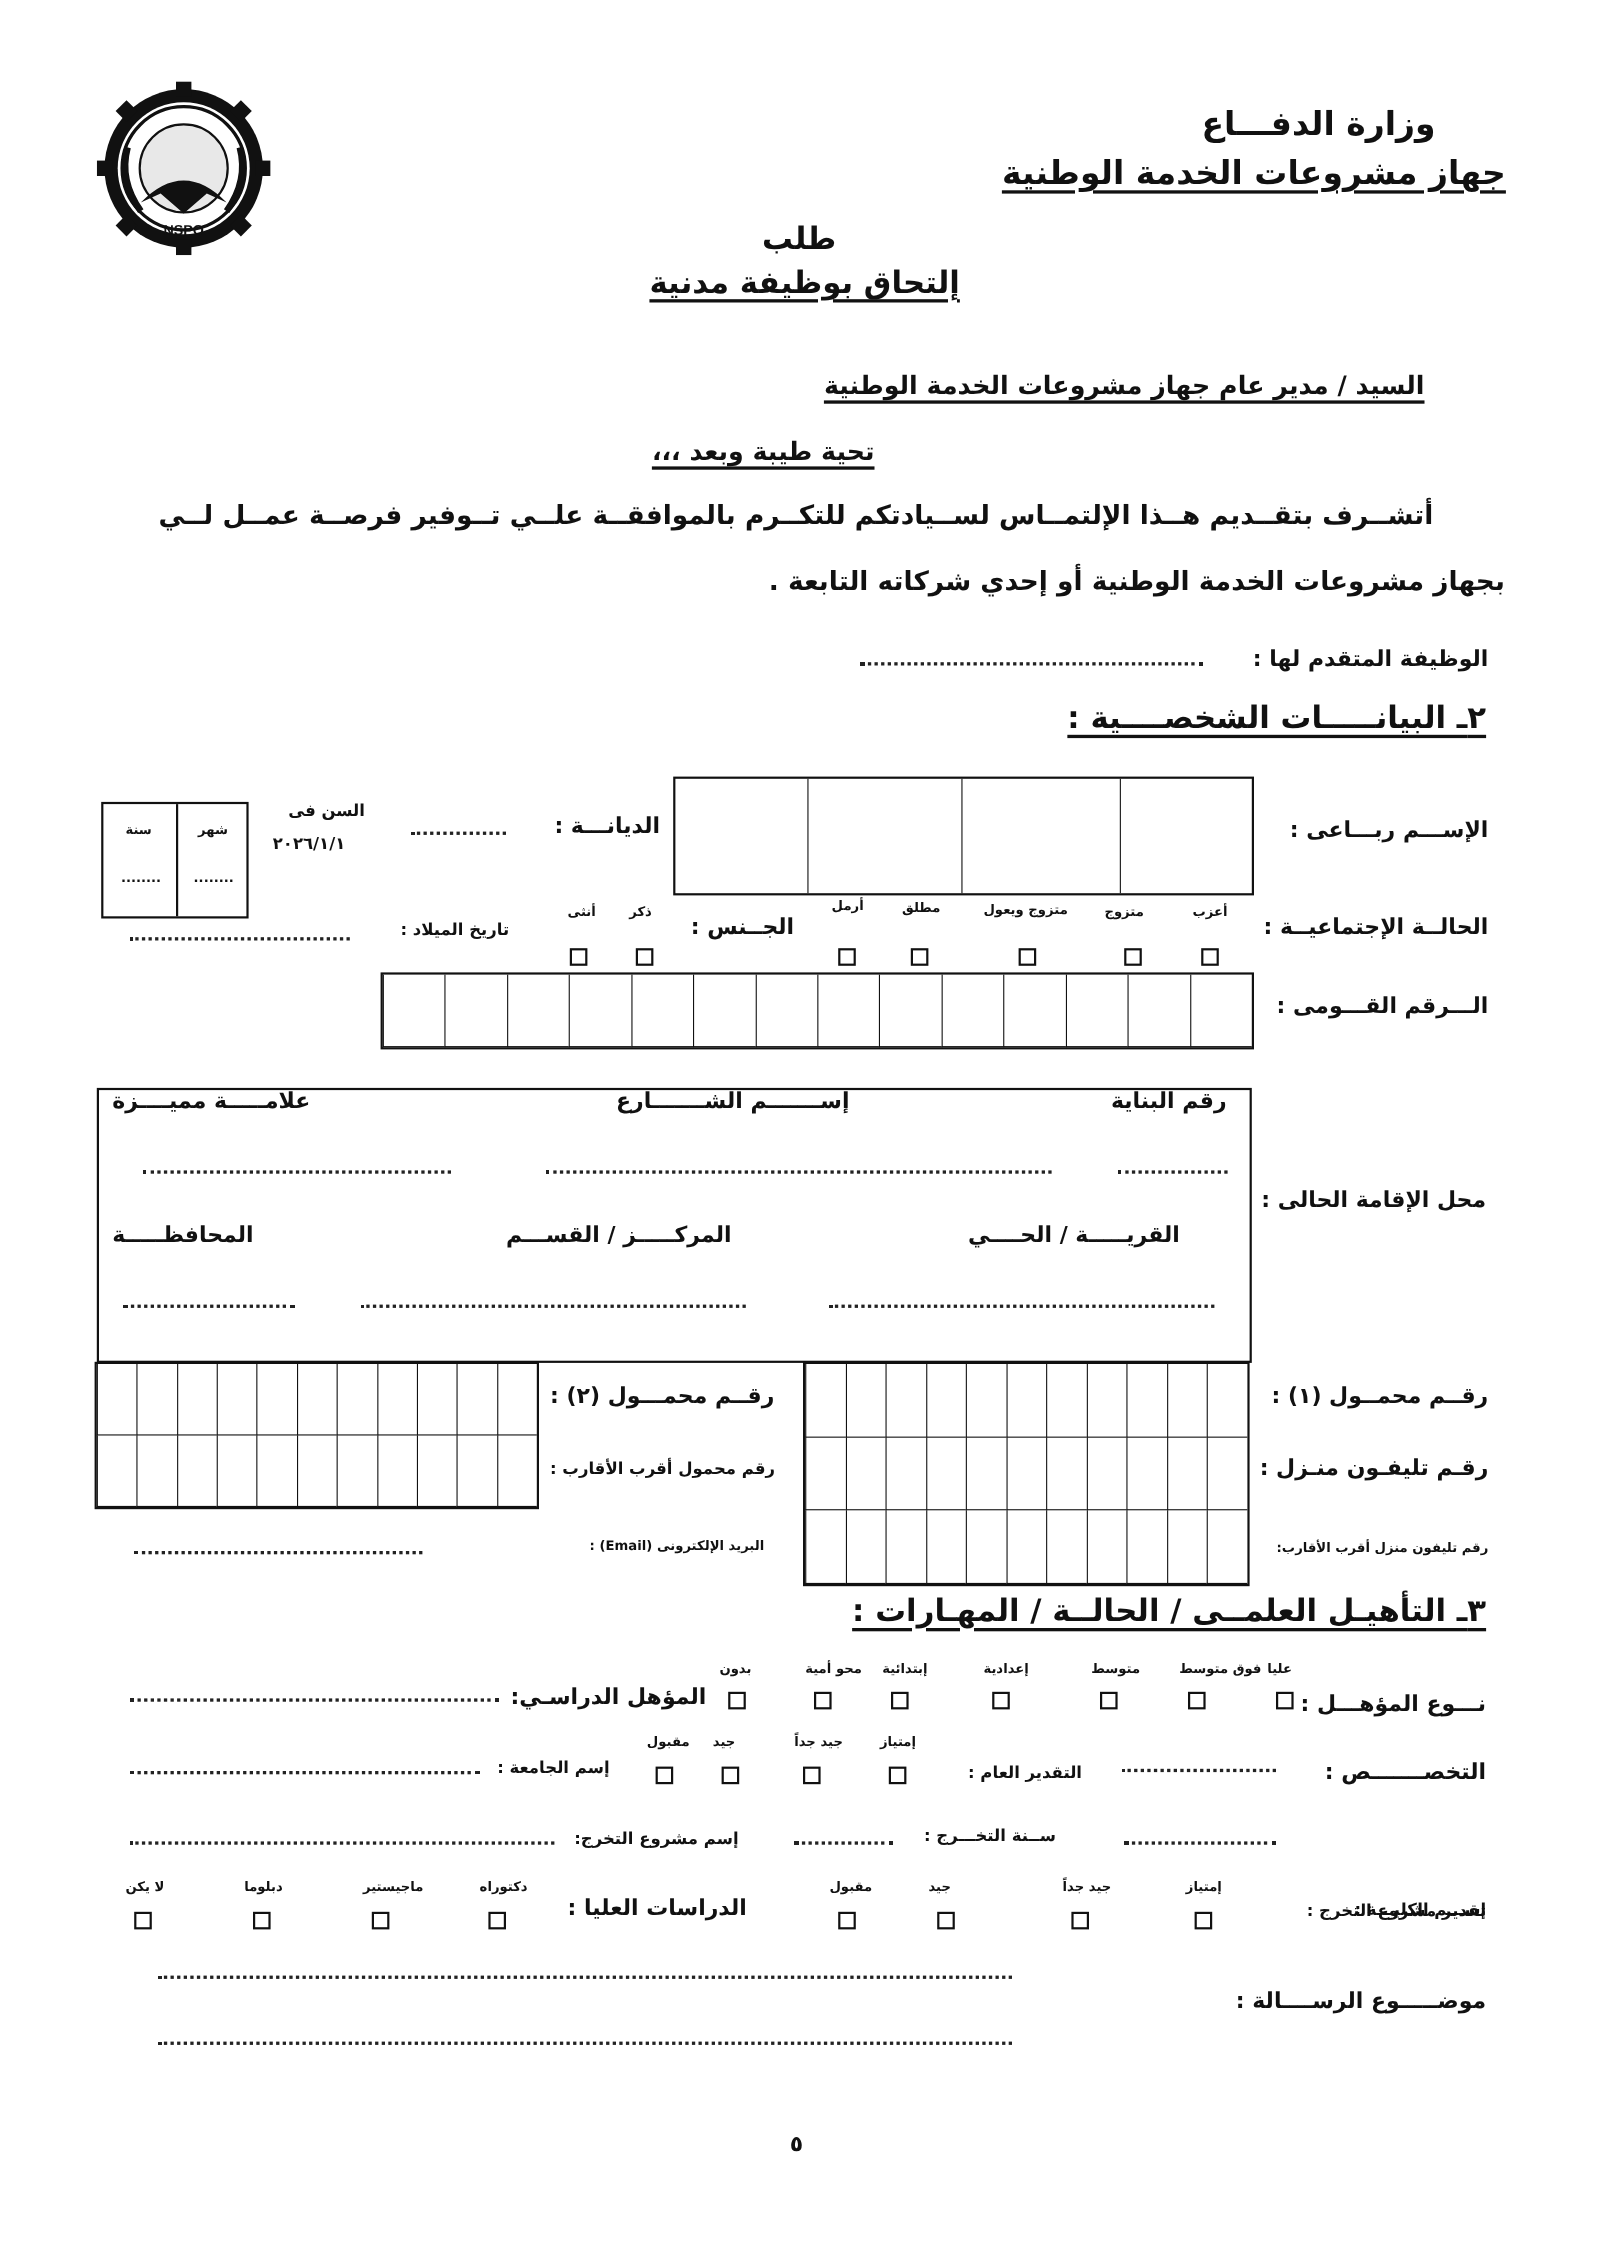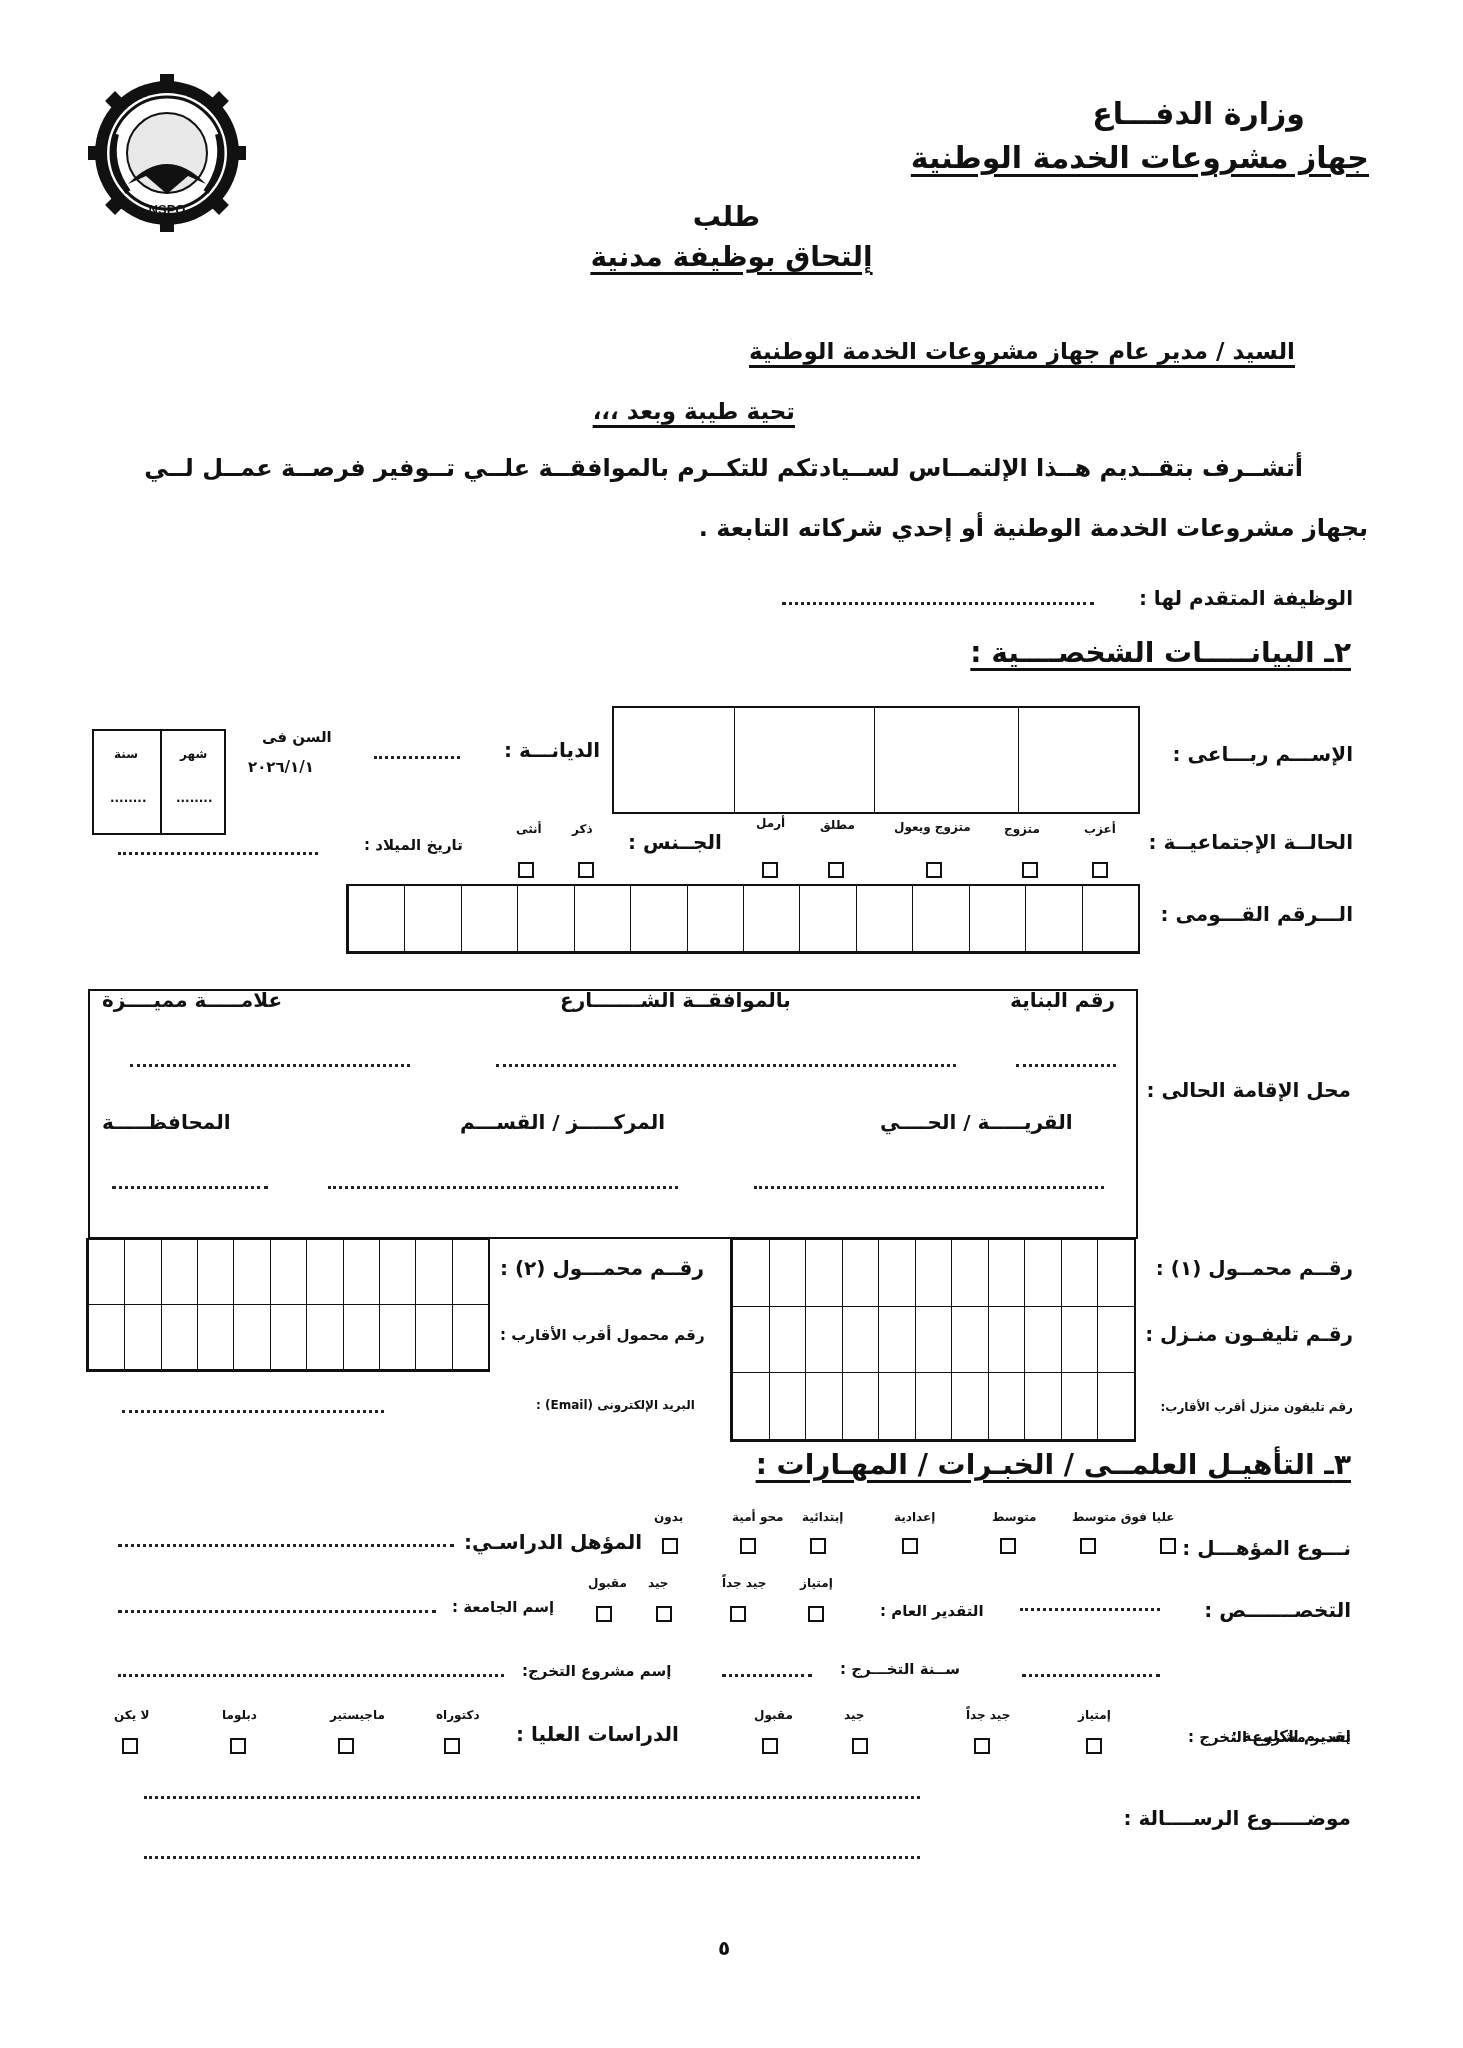--- a/index.html
+++ b/index.html
@@ -119,21 +119,21 @@
     <div></div>
     <div></div>
     <div></div>
     <div></div>
   </div>
 <div class="lbl md" style="right:110px; top:902px;">الـــرقم القـــومى :</div>
 
 <div class="box" style="left:88px; top:968px; width:1050px; height:250px;"></div>
 <div class="lbl md" style="right:112px; top:1078px;">محل الإقامة الحالى :</div>
 <div class="lbl md" style="left:1010px; top:988px;">رقم البناية</div>
-<div class="lbl md" style="left:560px; top:988px; letter-spacing:6px;">بالموافقــة الشـــــــارع</div>
+<div class="lbl md" style="left:560px; top:988px; letter-spacing:6px;">إســـــــم الشـــــــارع</div>
 <div class="lbl md" style="left:102px; top:988px; letter-spacing:4px;">علامـــــة مميــــزة</div>
 <div class="dots" style="left:1016px; width:100px; top:1064px;"></div>
 <div class="dots" style="left:496px; width:460px; top:1064px;"></div>
 <div class="dots" style="left:130px; width:280px; top:1064px;"></div>
 <div class="lbl md" style="left:880px; top:1110px; letter-spacing:4px;">القريـــــة / الحــــي</div>
 <div class="lbl md" style="left:460px; top:1110px; letter-spacing:4px;">المركـــــز / القســـم</div>
 <div class="lbl md" style="left:102px; top:1110px; letter-spacing:4px;">المحافظـــــة</div>
 <div class="dots" style="left:754px; width:350px; top:1186px;"></div>
 <div class="dots" style="left:328px; width:350px; top:1186px;"></div>
 <div class="dots" style="left:112px; width:156px; top:1186px;"></div>
@@ -199,21 +199,21 @@
     <div></div>
     <div></div>
     <div></div>
     <div></div>
   </div>
 <div class="lbl md" style="left:500px; top:1256px;">رقــم محمـــول (٢) :</div>
 <div class="lbl sm" style="left:500px; top:1326px;">رقم محمول أقرب الأقارب :</div>
 <div class="lbl tiny" style="left:536px; top:1398px;">البريد الإلكترونى (Email) :</div>
 <div class="dots" style="left:122px; width:262px; top:1410px;"></div>
 
-<div class="lbl u" style="right:112px; top:1448px; font-size:28px;">٣ـ التأهيـل العلمــى / الخبـرات / المهـارات :</div>
+<div class="lbl u" style="right:112px; top:1448px; font-size:28px;">٣ـ التأهيـل العلمــى / الحالــة / المهـارات :</div>
 
 <div class="lbl md" style="right:112px; top:1536px;">نـــوع المؤهـــل :</div>
 <div id="qual-types">
     <div class="lbl tiny" style="left: 1152px; top: 1510px;">عليا</div>
     <div class="cb" style="left: 1160px; top: 1538px;"></div>
     <div class="lbl tiny" style="left: 1072px; top: 1510px;">فوق متوسط</div>
     <div class="cb" style="left: 1080px; top: 1538px;"></div>
     <div class="lbl tiny" style="left: 992px; top: 1510px;">متوسط</div>
     <div class="cb" style="left: 1000px; top: 1538px;"></div>
     <div class="lbl tiny" style="left: 894px; top: 1510px;">إعدادية</div>

